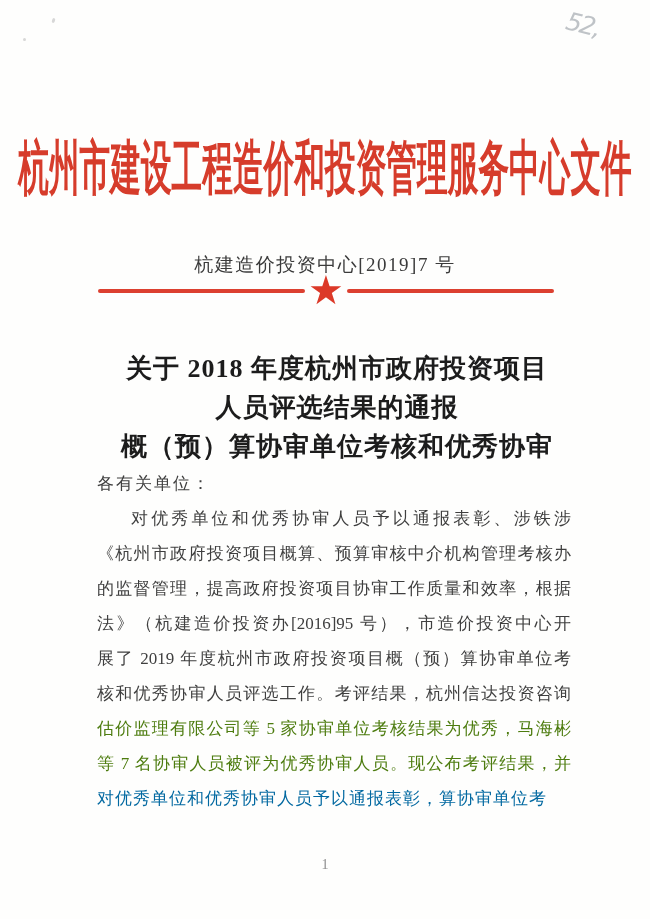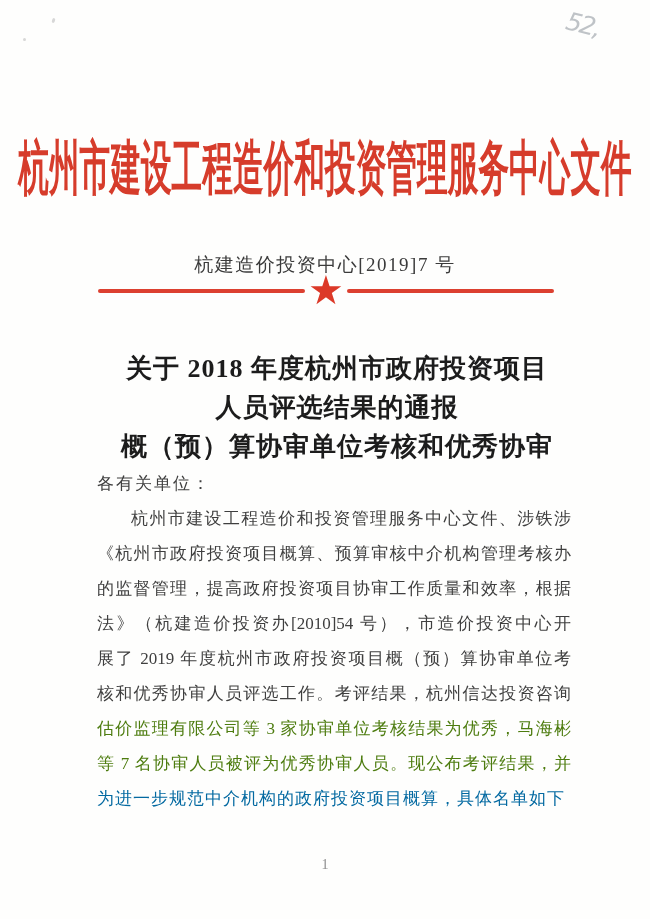--- a/index.html
+++ b/index.html
@@ -151,26 +151,26 @@
   </div>
 
   <div class="doc-title">
     <div>关于 2018 年度杭州市政府投资项目</div>
     <div>人员评选结果的通报</div>
     <div>概（预）算协审单位考核和优秀协审</div>
   </div>
 
   <div class="body-block">
     <div class="body-line salutation">各有关单位：</div>
-    <div class="body-line indent">杭州市建设工程造价和投资管理服务中心文件、涉铁涉</div>
+    <div class="body-line indent">对优秀单位和优秀协审人员予以通报表彰、涉铁涉</div>
     <div class="body-line">《杭州市政府投资项目概算、预算审核中介机构管理考核办</div>
     <div class="body-line">的监督管理，提高政府投资项目协审工作质量和效率，根据</div>
-    <div class="body-line">法》（杭建造价投资办[2010]54 号），市造价投资中心开</div>
+    <div class="body-line">法》（杭建造价投资办[2016]95 号），市造价投资中心开</div>
     <div class="body-line">展了 2019 年度杭州市政府投资项目概（预）算协审单位考</div>
     <div class="body-line">核和优秀协审人员评选工作。考评结果，杭州信达投资咨询</div>
-    <div class="body-line">估价监理有限公司等 3 家协审单位考核结果为优秀，马海彬</div>
+    <div class="body-line">估价监理有限公司等 5 家协审单位考核结果为优秀，马海彬</div>
     <div class="body-line">等 7 名协审人员被评为优秀协审人员。现公布考评结果，并</div>
-    <div class="body-line last">为进一步规范中介机构的政府投资项目概算，具体名单如下</div>
+    <div class="body-line last">对优秀单位和优秀协审人员予以通报表彰，算协审单位考</div>
   </div>
 
   <div class="page-num">1</div>
 
 </div>
 
 </body></html>

